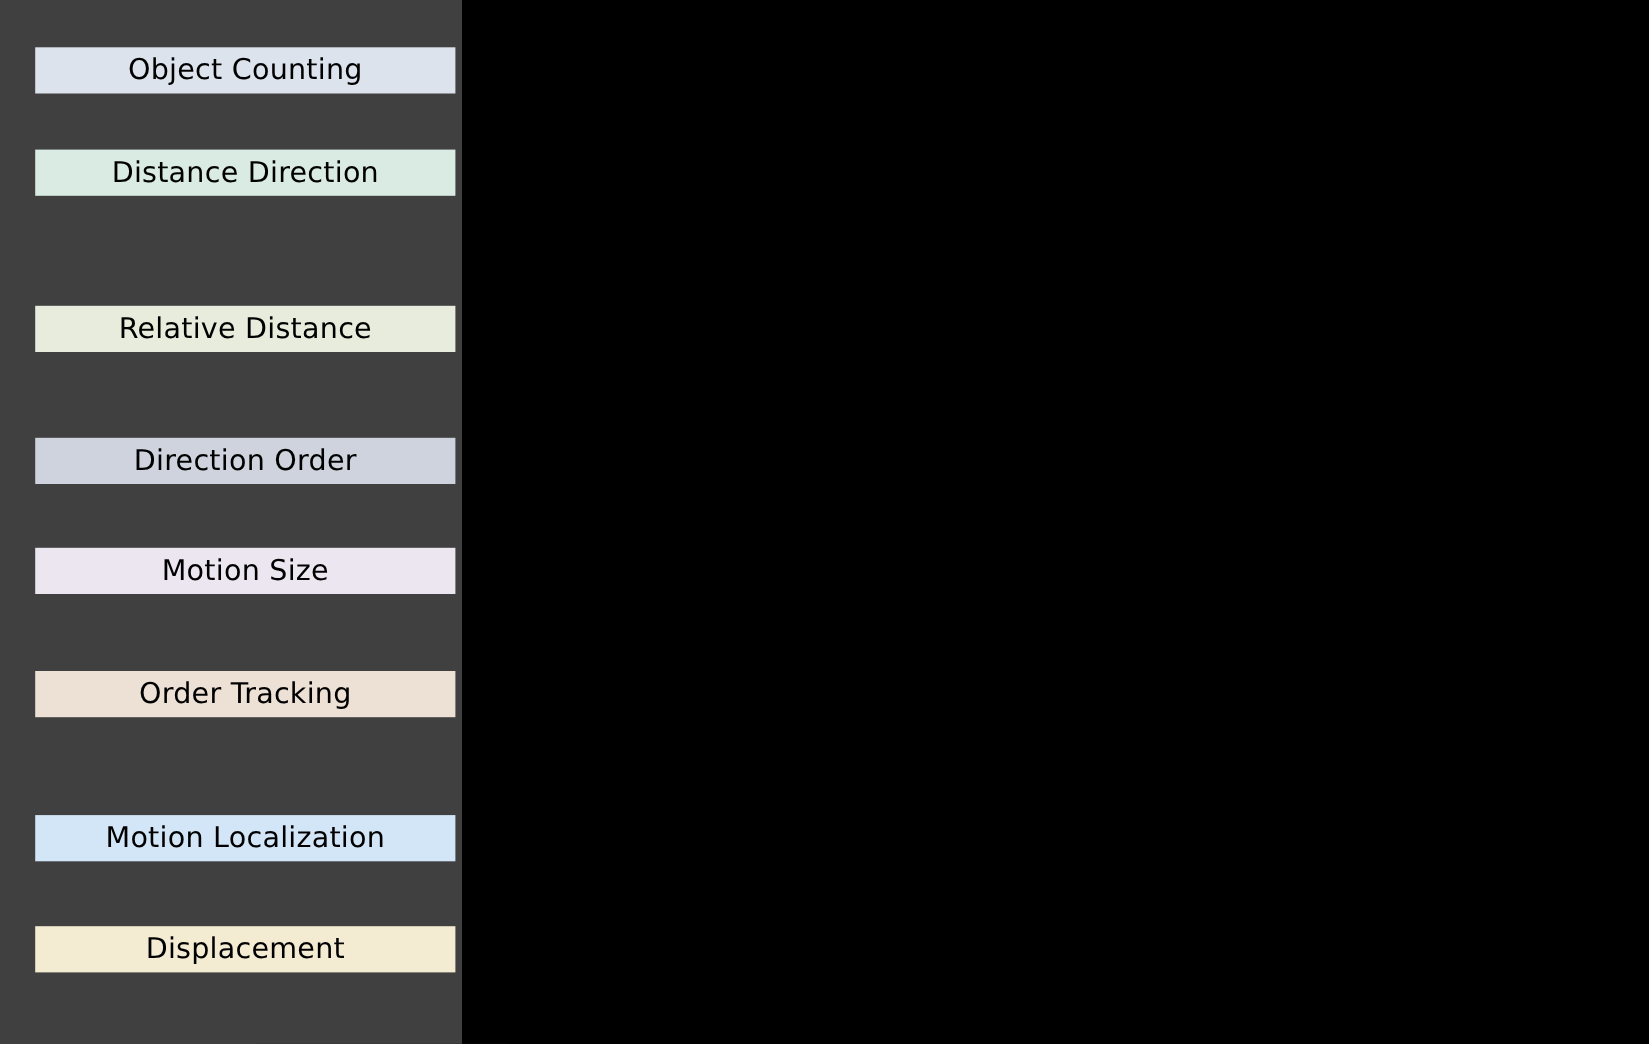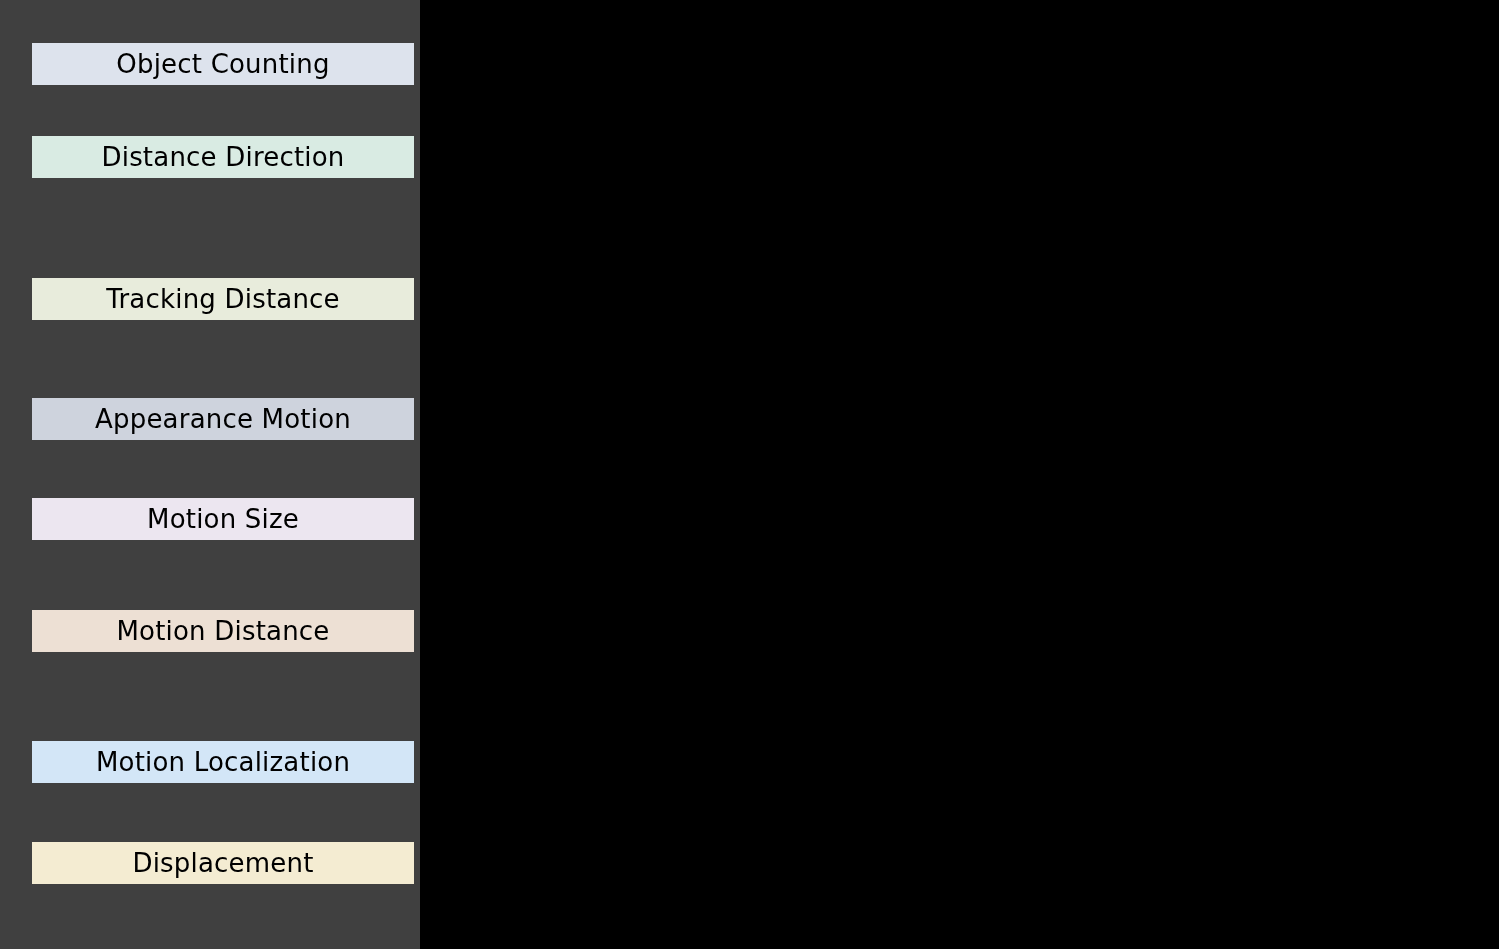--- a/index.html
+++ b/index.html
@@ -54,23 +54,23 @@
   }
 </style>
 </head>
 <body>
 
 <div id="canvas">
 
   <div id="label-column">
       <div class="label-bar" style="left: 32px; top: 43px; width: 382px; height: 42px; background: rgb(221, 227, 237); color: rgb(0, 0, 0);">Object Counting</div>
       <div class="label-bar" style="left: 32px; top: 136px; width: 382px; height: 42px; background: rgb(217, 235, 227); color: rgb(0, 0, 0);">Distance Direction</div>
-      <div class="label-bar" style="left: 32px; top: 278px; width: 382px; height: 42px; background: rgb(232, 236, 220); color: rgb(0, 0, 0);">Tracking Distance</div>
-      <div class="label-bar" style="left: 32px; top: 398px; width: 382px; height: 42px; background: rgb(206, 211, 221); color: rgb(0, 0, 0);">Appearance Motion</div>
+      <div class="label-bar" style="left: 32px; top: 278px; width: 382px; height: 42px; background: rgb(232, 236, 220); color: rgb(0, 0, 0);">Relative Distance</div>
+      <div class="label-bar" style="left: 32px; top: 398px; width: 382px; height: 42px; background: rgb(206, 211, 221); color: rgb(0, 0, 0);">Direction Order</div>
       <div class="label-bar" style="left: 32px; top: 498px; width: 382px; height: 42px; background: rgb(236, 230, 240); color: rgb(0, 0, 0);">Motion Size</div>
-      <div class="label-bar" style="left: 32px; top: 610px; width: 382px; height: 42px; background: rgb(237, 224, 212); color: rgb(0, 0, 0);">Motion Distance</div>
+      <div class="label-bar" style="left: 32px; top: 610px; width: 382px; height: 42px; background: rgb(237, 224, 212); color: rgb(0, 0, 0);">Order Tracking</div>
       <div class="label-bar" style="left: 32px; top: 741px; width: 382px; height: 42px; background: rgb(211, 230, 247); color: rgb(0, 0, 0);">Motion Localization</div>
       <div class="label-bar" style="left: 32px; top: 842px; width: 382px; height: 42px; background: rgb(244, 236, 210); color: rgb(0, 0, 0);">Displacement</div>
     </div>
 
   <div id="plot-area"></div>
 
 </div>
 
 </body></html>

